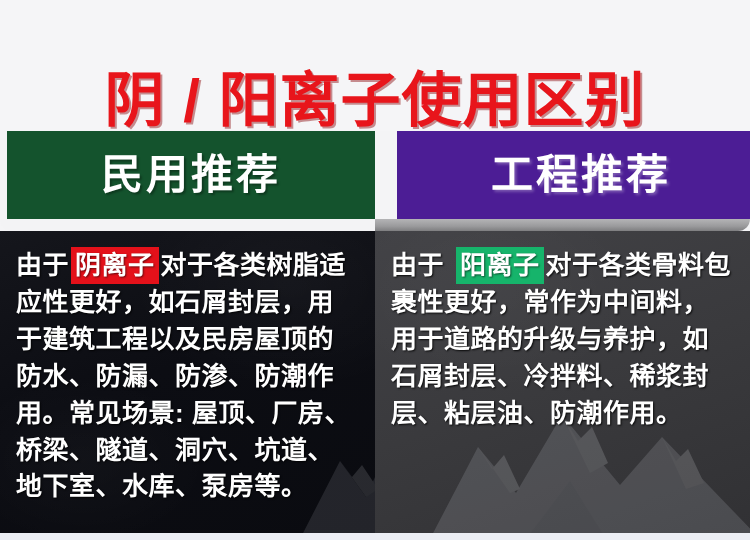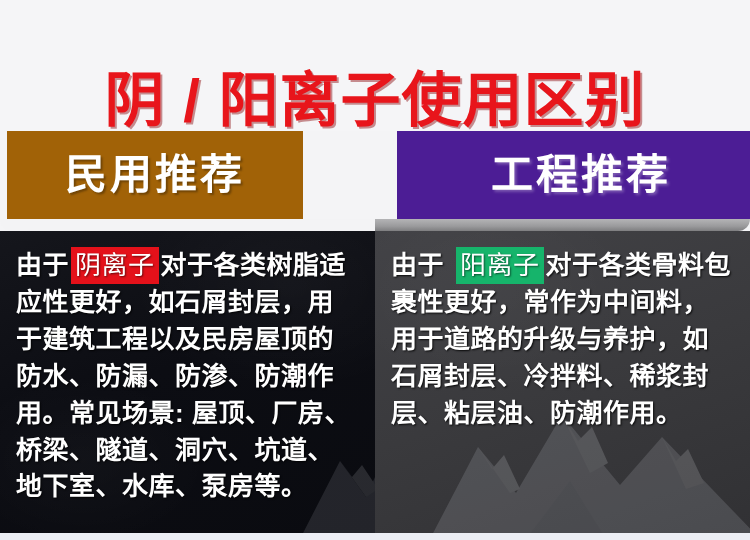--- a/index.html
+++ b/index.html
@@ -29,21 +29,21 @@
 
   
   .banner-row{
     position:absolute;left:0;top:131px;width:750px;height:88px;
   }
   .banner{
     position:absolute;top:0;height:88px;
     display:flex;align-items:center;justify-content:center;
   }
   .banner-left{
-    left:7px;width:296px;background:#a16207;
+    left:7px;width:368px;background:#14532d;
   }
   .banner-right{
     left:397px;width:368px;background:#4c1d95;
   }
   .banner-label{
     font-size:42px;font-weight:bold;color:#ffffff;letter-spacing:3px;
     line-height:1;white-space:nowrap;
   }
   .banner-left .banner-label{text-shadow:2px 2px 2px rgba(0,0,0,0.30);}
   .banner-right .banner-label{text-shadow:2px 2px 3px rgba(255,255,255,0.28);}
@@ -95,21 +95,21 @@
   .panel-text{
     position:relative;z-index:3;
     padding:16px 16px 0 16px;
     font-size:26px;font-weight:bold;color:#ffffff;
     line-height:1.42;letter-spacing:0.5px;
     text-shadow:1px 1px 2px rgba(0,0,0,0.85);
   }
   .hl{
     display:inline-block;
     padding:0 4px;margin:0 2px;
-    color:#ffffff;font-weight:normal;
+    color:#ffffff;font-weight:bold;
     text-shadow:1px 1px 2px rgba(0,0,0,0.55);
   }
   .hl-red{background:#e4111a;}
   .hl-green{background:#16b46b;margin-left:12px;}
 
   
   .bottom-strip{
     position:absolute;left:0;top:533px;width:750px;height:7px;
     background:#eceef4;
   }

